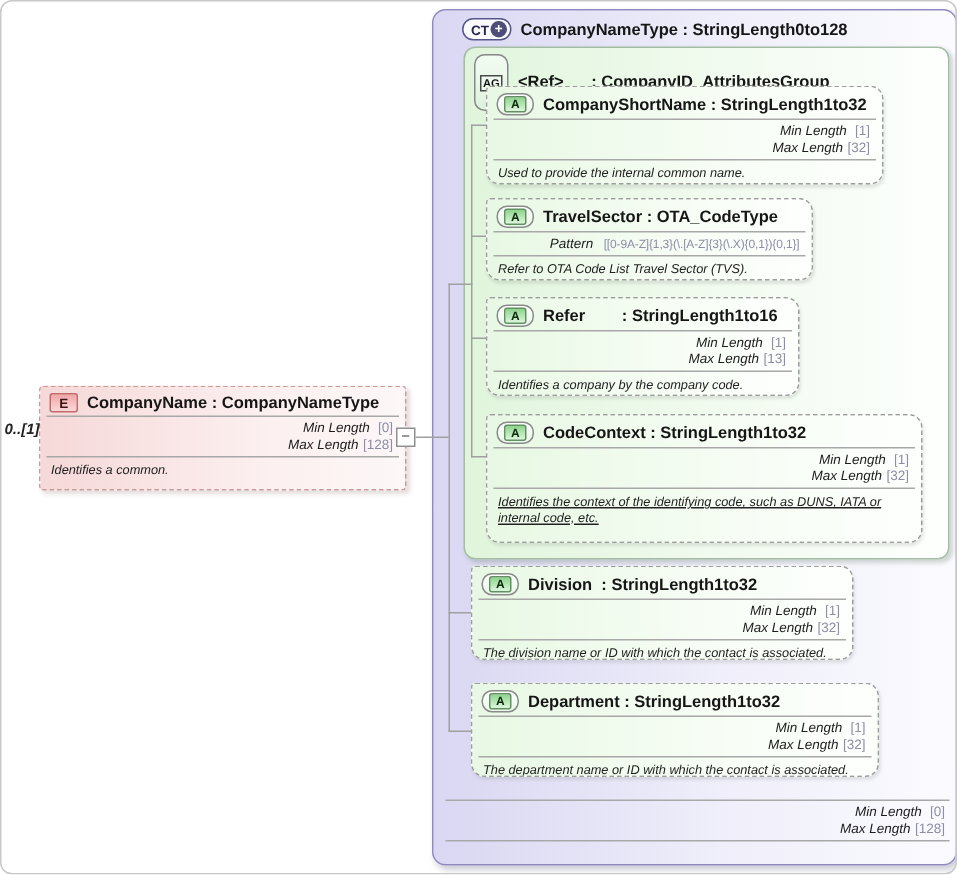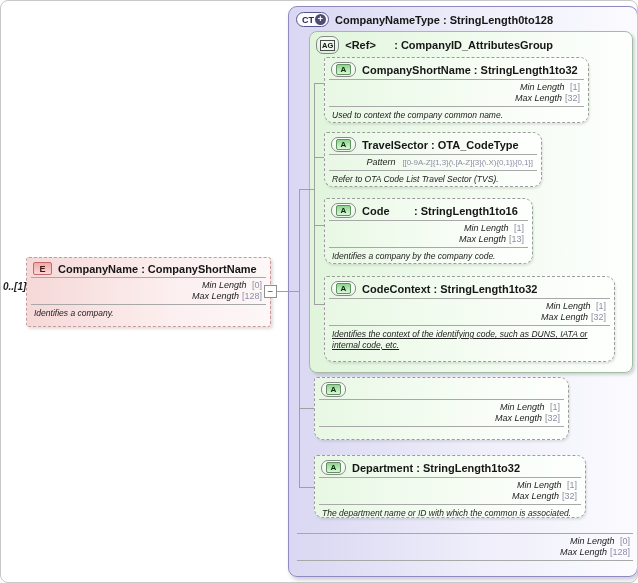--- a/index.html
+++ b/index.html
@@ -40,21 +40,21 @@
   .badge-e { display:inline-flex; align-items:center; justify-content:center; flex:0 0 auto;
     width:19px; height:13px; border:1px solid #c46a6a; border-radius:2px;
     background:linear-gradient(180deg,#f0a8a8,#fad8d8); font-size:9px; font-weight:bold; color:#3c1414; }
   .badge-ct { display:inline-flex; align-items:center; flex:0 0 auto; height:15px;
     padding:0 2px 0 5px; border:1px solid #56568a; border-radius:8px; background:#fbfbff;
     font-size:9px; font-weight:bold; color:#26264a; gap:1px; }
   .plus-circle { display:inline-flex; align-items:center; justify-content:center;
     width:11px; height:11px; border-radius:50%; background:#4d4d78; color:#fff;
     font-size:9px; font-weight:bold; line-height:11px; }
   .badge-ag { display:inline-flex; align-items:center; justify-content:flex-start; flex:0 0 auto;
-    height:14px; padding:8px 3px; border:1px solid #888; border-radius:7px;
+    height:14px; padding:18px 3px; border:1px solid #888; border-radius:7px;
     background:linear-gradient(180deg,#f2fcf2,#def2de); }
   .badge-ag > span { border:1px solid #4a4a4a; padding:0 1px; font-size:7.5px; font-weight:bold;
     color:#111; line-height:9px; background:#ecf9ec; }
   .badge-a { display:inline-flex; align-items:center; justify-content:center; flex:0 0 auto;
     width:25px; height:15px; border:1px solid #8a8a8a; border-radius:7px;
     background:linear-gradient(180deg,#fdfffd,#eaf7ea); }
   .badge-a > span { display:inline-flex; align-items:center; justify-content:center;
     width:15px; height:11px; border:1px solid #619161; border-radius:2px;
     background:linear-gradient(180deg,#8ed48e,#dcf6dc); font-size:8px; font-weight:bold; color:#0c2c0c; }
 
@@ -75,21 +75,21 @@
   
   .ts .flabel { width:36px; }
   .ts .fval { font-size:8px; letter-spacing:-0.1px; }
 </style>
 </head>
 <body>
 
 <div class="canvas">
 
   <div class="node ct-box" style="left:287px; top:5px; width:350px; height:571px;">
-    <div class="title" style="padding:5px 8px 2px 7px;">
+    <div class="title" style="padding:5px 8px 2px 7px;margin-left:12px;">
       <span class="badge-ct">
         <span>CT</span>
         <span class="plus-circle">+</span>
       </span>
       <span class="title-text">CompanyNameType : StringLength0to128</span>
     </div>
     <div class="ct-footer">
       <div class="facets">
         <div class="facet-row">
           <span class="flabel">Min Length</span>
@@ -123,21 +123,21 @@
     <div class="facets">
       <div class="facet-row">
         <span class="flabel">Min Length</span>
         <span class="fval">[1]</span>
       </div>
       <div class="facet-row">
         <span class="flabel">Max Length</span>
         <span class="fval">[32]</span>
       </div>
     </div>
-    <div class="desc">Used to context the company common name.</div>
+    <div class="desc">Used to provide the internal common name.</div>
   </div>
 
   <div class="node attr-box ts" style="left:323px; top:131px; width:218px; height:55px;">
     <div class="title">
       <span class="badge-a">
           <span>A</span>
         </span>
       <span class="title-text">TravelSector : OTA_CodeType</span>
     </div>
     <div class="facets">
@@ -147,21 +147,21 @@
       </div>
     </div>
     <div class="desc">Refer to OTA Code List Travel Sector (TVS).</div>
   </div>
 
   <div class="node attr-box" style="left:323px; top:197px; width:209px; height:66px;">
     <div class="title">
       <span class="badge-a">
           <span>A</span>
         </span>
-      <span class="title-text">Code        : StringLength1to16</span>
+      <span class="title-text">Refer        : StringLength1to16</span>
     </div>
     <div class="facets">
       <div class="facet-row">
         <span class="flabel">Min Length</span>
         <span class="fval">[1]</span>
       </div>
       <div class="facet-row">
         <span class="flabel">Max Length</span>
         <span class="fval">[13]</span>
       </div>
@@ -187,79 +187,81 @@
       </div>
     </div>
     <div class="desc wrap">Identifies the context of the identifying code, such as DUNS, IATA or internal code, etc.</div>
   </div>
 
   <div class="node attr-box" style="left:313px; top:376px; width:255px; height:63px;">
     <div class="title">
       <span class="badge-a">
           <span>A</span>
         </span>
-    </div>
-    <div class="facets">
-      <div class="facet-row">
-        <span class="flabel">Min Length</span>
-        <span class="fval">[1]</span>
-      </div>
-      <div class="facet-row">
-        <span class="flabel">Max Length</span>
-        <span class="fval">[32]</span>
-      </div>
-    </div>
+      <span class="title-text">Division  : StringLength1to32</span>
+    </div>
+    <div class="facets">
+      <div class="facet-row">
+        <span class="flabel">Min Length</span>
+        <span class="fval">[1]</span>
+      </div>
+      <div class="facet-row">
+        <span class="flabel">Max Length</span>
+        <span class="fval">[32]</span>
+      </div>
+    </div>
+    <div class="desc">The division name or ID with which the contact is associated.</div>
   </div>
 
   <div class="node attr-box" style="left:313px; top:454px; width:272px; height:63px;">
     <div class="title">
       <span class="badge-a">
           <span>A</span>
         </span>
       <span class="title-text">Department : StringLength1to32</span>
     </div>
     <div class="facets">
       <div class="facet-row">
         <span class="flabel">Min Length</span>
         <span class="fval">[1]</span>
       </div>
       <div class="facet-row">
         <span class="flabel">Max Length</span>
         <span class="fval">[32]</span>
       </div>
     </div>
-    <div class="desc">The department name or ID with which the common is associated.</div>
+    <div class="desc">The department name or ID with which the contact is associated.</div>
   </div>
 
   <div class="hline" style="left:276px; top:290px; width:22px;"></div>
   <div class="vline" style="left:298px; top:188px; height:299px;"></div>
   <div class="hline" style="left:298px; top:188px; width:16px;"></div>
   <div class="hline" style="left:298px; top:407px; width:15px;"></div>
   <div class="hline" style="left:298px; top:486px; width:15px;"></div>
   <div class="vline" style="left:313px; top:82px; height:222px;"></div>
   <div class="hline" style="left:313px; top:82px; width:10px;"></div>
   <div class="hline" style="left:313px; top:156px; width:10px;"></div>
   <div class="hline" style="left:313px; top:224px; width:10px;"></div>
   <div class="hline" style="left:313px; top:303px; width:10px;"></div>
 
   <div class="node el-box" style="left:25px; top:256px; width:245px; height:70px;">
     <div class="title">
       <span class="badge-e">E</span>
-      <span class="title-text">CompanyName : CompanyShortName</span>
+      <span class="title-text">CompanyName : CompanyNameType</span>
     </div>
     <div class="facets">
       <div class="facet-row">
         <span class="flabel">Min Length</span>
         <span class="fval">[0]</span>
       </div>
       <div class="facet-row">
         <span class="flabel">Max Length</span>
         <span class="fval">[128]</span>
       </div>
     </div>
-    <div class="desc">Identifies a company.</div>
+    <div class="desc">Identifies a common.</div>
   </div>
 
   <div class="toggle">−</div>
 
   <div class="cardinality">0..[1]</div>
 
 </div>
 
 </body></html>

